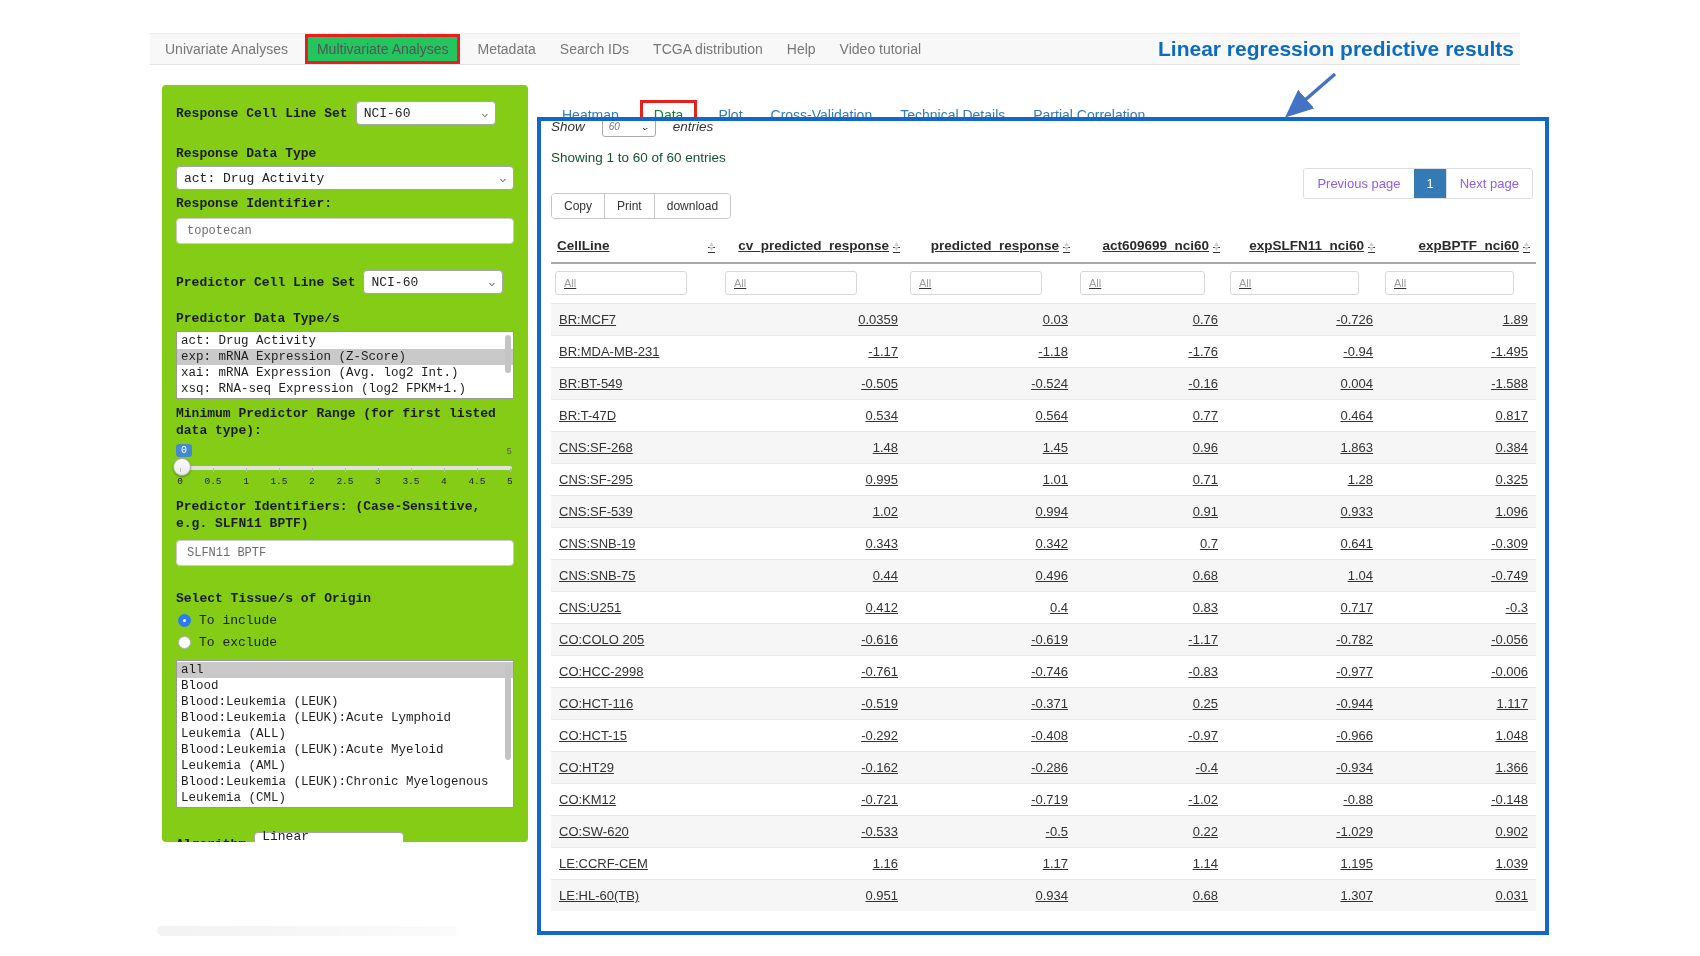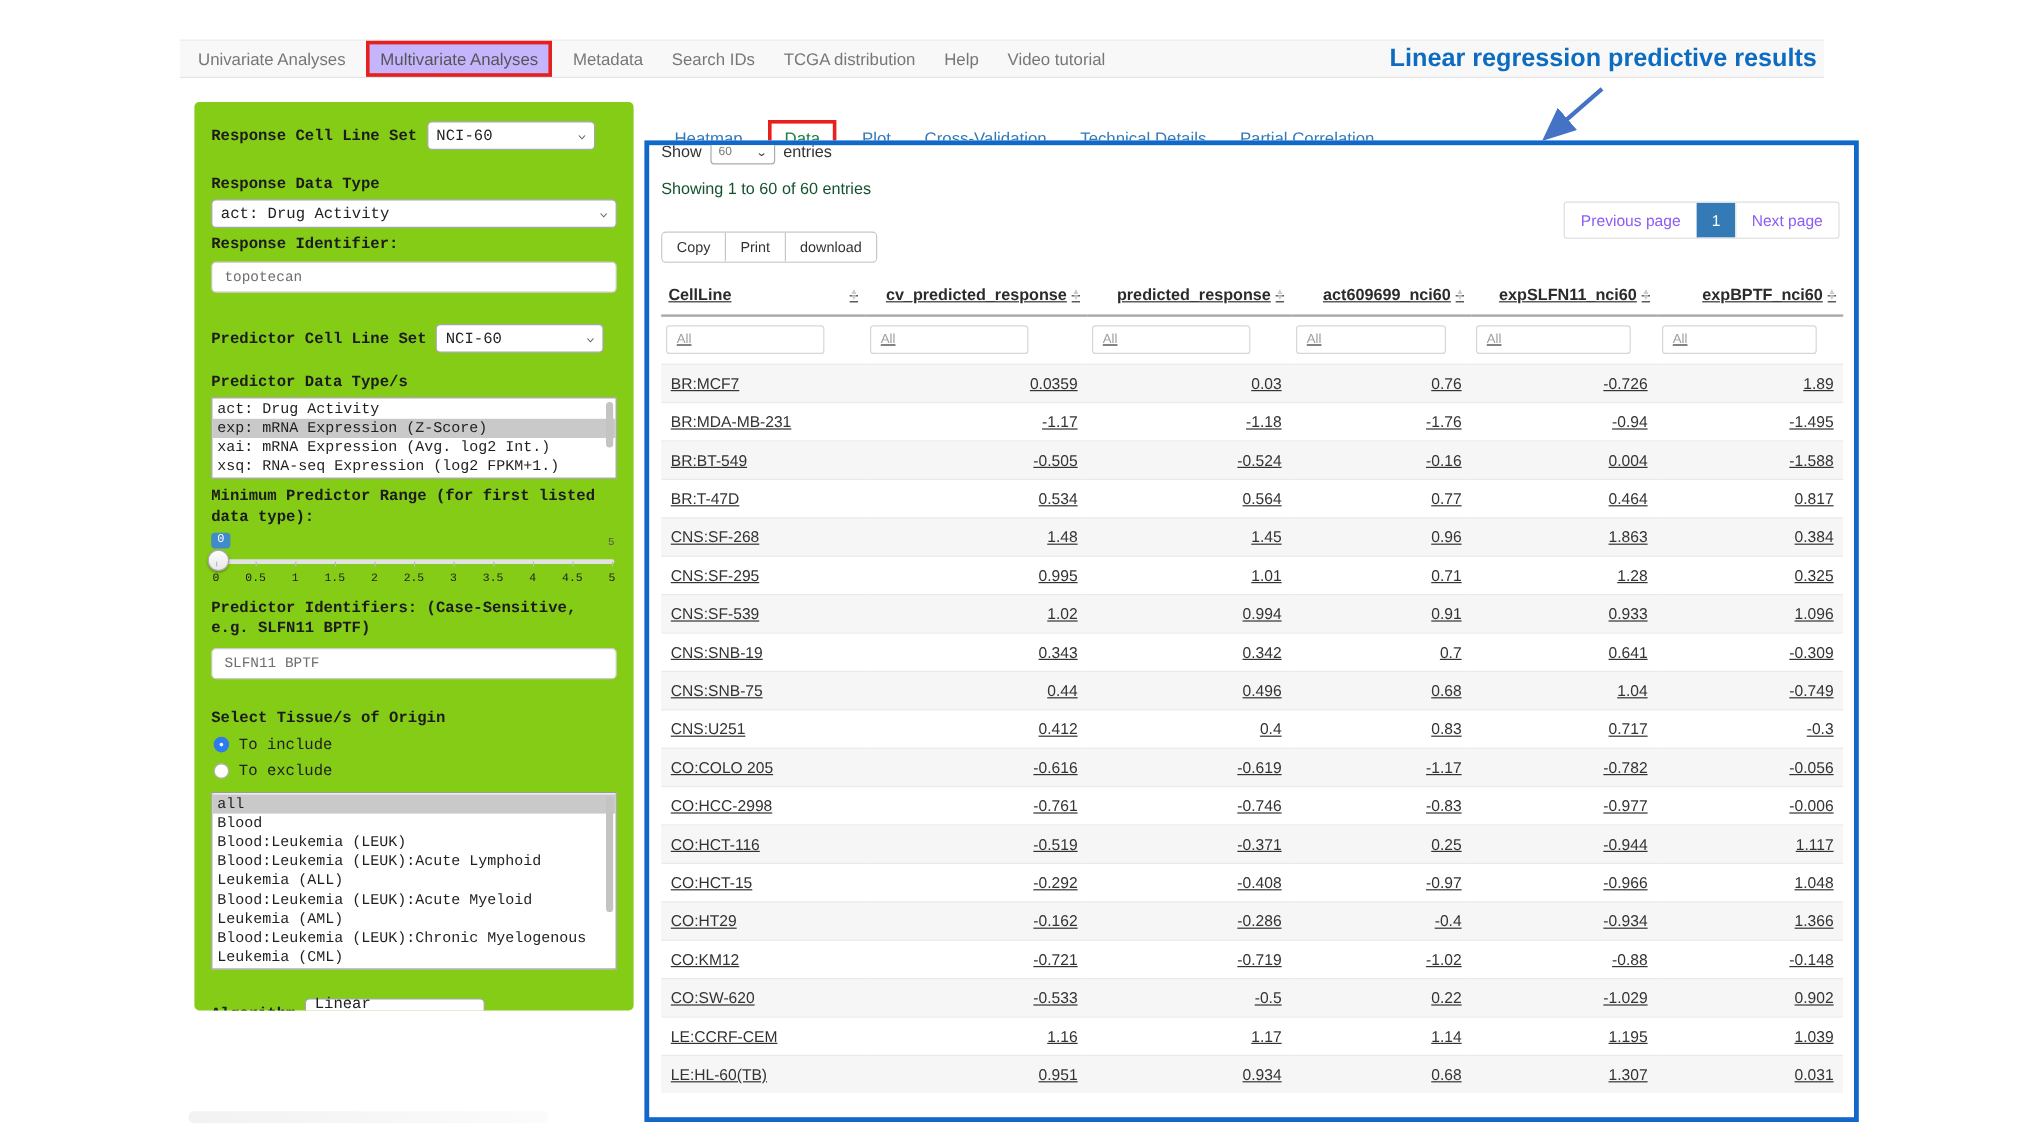--- a/index.html
+++ b/index.html
@@ -5,21 +5,21 @@
   html,body { margin:0; padding:0; background:#fff; }
   .stage { position:relative; width:1700px; height:956px; background:#fff;
            font-family:"Liberation Sans", sans-serif; overflow:hidden; }
 
   
   .navbar { position:absolute; left:150px; top:33px; width:1370px; height:32px;
             background:#f8f8f8; border-top:1px solid #ededed; border-bottom:1px solid #e4e4e4;
             display:flex; align-items:center; box-sizing:border-box; }
   .nav-items { display:flex; align-items:center; height:100%; padding-left:3px; }
   .nav-item { color:#777; font-size:14px; padding:0 12px; white-space:nowrap; cursor:default; }
-  .nav-item.active { background:#c4b5fd; color:#555; border:3px solid #e8201d; padding:4px 9px; margin:0 5px; }
+  .nav-item.active { background:#22c55e; color:#555; border:3px solid #e8201d; padding:4px 9px; margin:0 5px; }
   .page-title { position:absolute; right:6px; top:50%; transform:translateY(-50%);
                 color:#0d6cc0; font-weight:bold; font-size:21px; white-space:nowrap; }
   .annot-arrow { position:absolute; left:1235px; top:70px; width:120px; height:54px; }
 
   
   .sidebar { position:absolute; left:162px; top:85px; width:366px; height:757px;
              background:#84cc16; border-radius:4px; box-sizing:border-box;
              padding:16px 14px 10px 14px; color:#222; overflow:hidden;font-family:Liberation Mono, monospace; }
   .lbl { font-weight:bold; font-size:13px; color:#1c1c1c; line-height:17px; }
   .inline-row { display:flex; align-items:center; gap:8px; }
@@ -61,21 +61,21 @@
 
   
   .tabs { position:absolute; left:548px; top:84px; display:flex; align-items:center; font-size:14px; }
   .tab { color:#337ab7; padding:6px 14px; white-space:nowrap; }
   .tab.active { color:#15803d; border:3px solid #e8201d; padding:4px 11px; margin:16px 7px; background:#fff; }
 
   
   .panel { position:absolute; left:537px; top:117px; width:1012px; height:818px;
            border:4px solid #1268c8; box-sizing:border-box; background:#fff;
            overflow:hidden; padding:0 10px; }
-  .dt-show { display:flex; align-items:center; gap:7px; font-size:13.5px; color:#333; margin-top:-5px; }
+  .dt-show { display:flex; align-items:center; gap:17px; font-size:13.5px; color:#333; margin-top:-5px;font-style:italic; }
   .mini-select { border:1px solid #ababab; border-radius:3px; height:21px; width:54px;
                  display:inline-flex; align-items:center; justify-content:space-between;
                  padding:0 6px; font-size:10px; color:#777; background:#fff; box-sizing:border-box; }
   .mini-select .chev { font-size:9px; color:#333; margin-left:0; }
   .dt-info { font-size:13.5px; color:#14532d; margin-top:13px; }
   .pagination { position:absolute; top:47px; right:12px; display:flex; border:1px solid #ddd;
                 border-radius:3px; overflow:hidden; font-size:13px; }
   .page-btn { padding:7px 13px; color:#8b5cf6; background:#fff; white-space:nowrap; }
   .page-btn + .page-btn { border-left:1px solid #ddd; }
   .page-btn.current { background:#337ab7; border-color:#337ab7; color:#fff; padding:7px 12px; }

